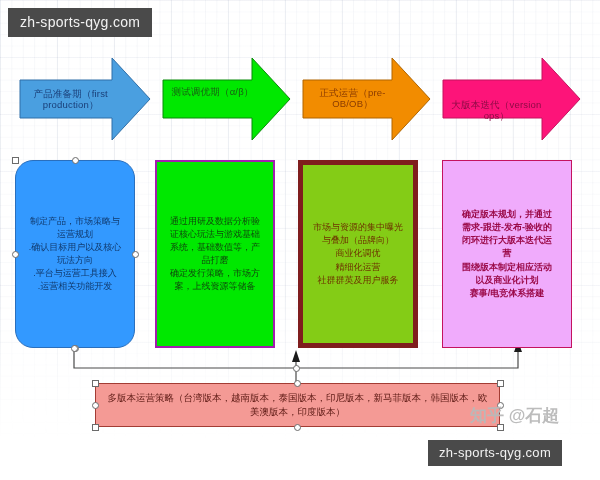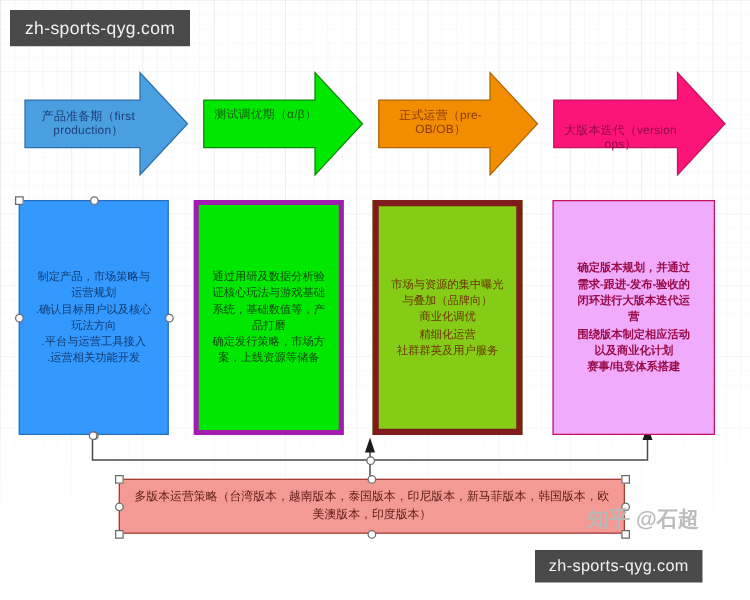--- a/index.html
+++ b/index.html
@@ -40,21 +40,21 @@
 
   
   .box{
     position:absolute;box-sizing:border-box;
     display:flex;align-items:center;justify-content:center;
     text-align:center;line-height:1.45;
     font-size:9px;
     padding:6px 7px;
   }
   .box-blue  {background:#3399ff;border:1px solid #2a6fbd;color:#103a6e;}
-  .box-green {background:#00e800;border:4px solid #a21caf;color:#0e4a0c;}
+  .box-green {background:#00e800;border:2px solid #a21caf;color:#0e4a0c;}
   .box-orange{background:#84cc16;border:5px solid #7f1d1d;color:#6d3200;}
   .box-pink  {background:#f0abfc;border:1px solid #c4135f;color:#9b0b49;font-weight:bold;}
 
   .box-bottom{
     position:absolute;box-sizing:border-box;
     background:#f49a95;border:1px solid #a33c34;
     display:flex;align-items:center;justify-content:center;
     text-align:center;line-height:1.5;font-size:9.5px;color:#5d1a14;
     padding:4px 10px;
   }
@@ -108,21 +108,21 @@
 <div class="arrow" style="left:163px;top:80px;width:127px;height:24px;">
   <div class="arrow-label lbl-green">测试调优期（α/β）</div>
 </div>
 <div class="arrow" style="left:303px;top:80px;width:127px;height:38px;">
   <div class="arrow-label lbl-orange">正式运营（pre-OB/OB）</div>
 </div>
 <div class="arrow" style="left:443px;top:80px;width:137px;height:38px;margin-top:12px;">
   <div class="arrow-label lbl-pink">大版本迭代（version ops）</div>
 </div>
 
-<div class="box box-blue" style="left:15px;top:160px;width:120px;height:188px;">
+<div class="box box-blue" style="left:15px;top:160px;width:120px;height:188px;border-radius:18px;">
   <div>
     <span>制定产品，市场策略与</span><br>
     <span>运营规划</span><br>
     <span>.确认目标用户以及核心</span><br>
     <span>玩法方向</span><br>
     <span>.平台与运营工具接入</span><br>
     <span>.运营相关功能开发</span>
   </div>
 </div>
 

